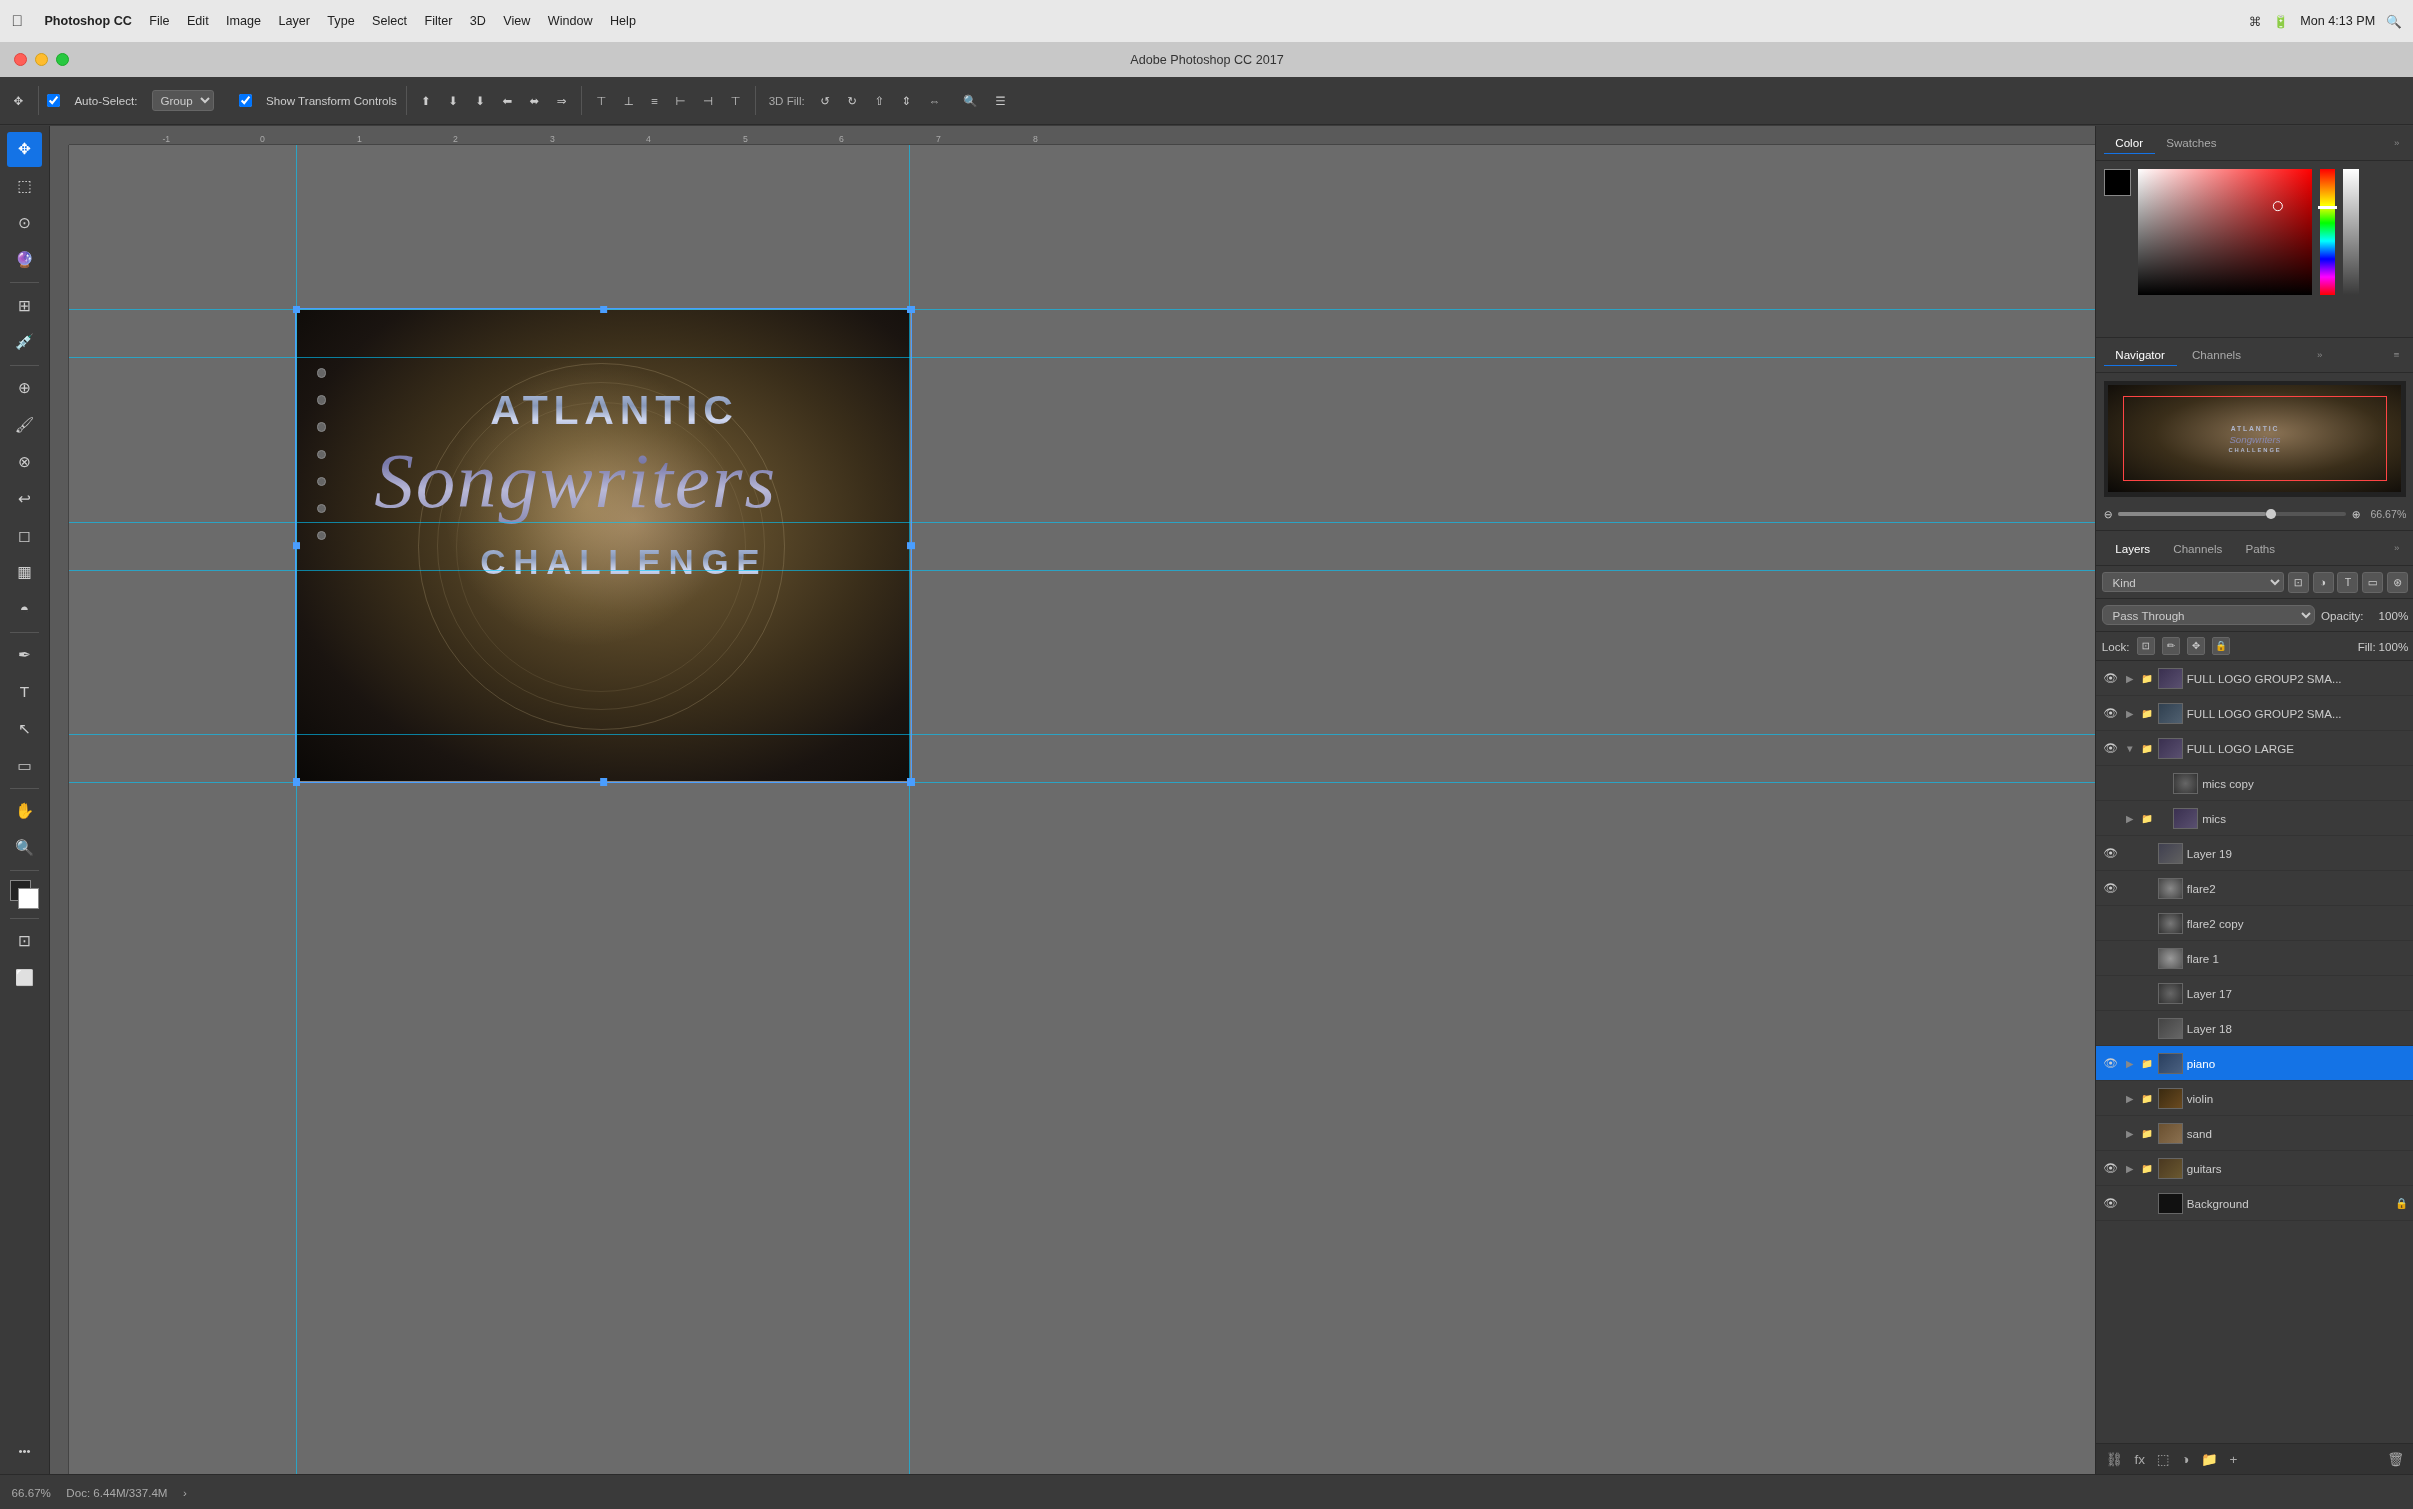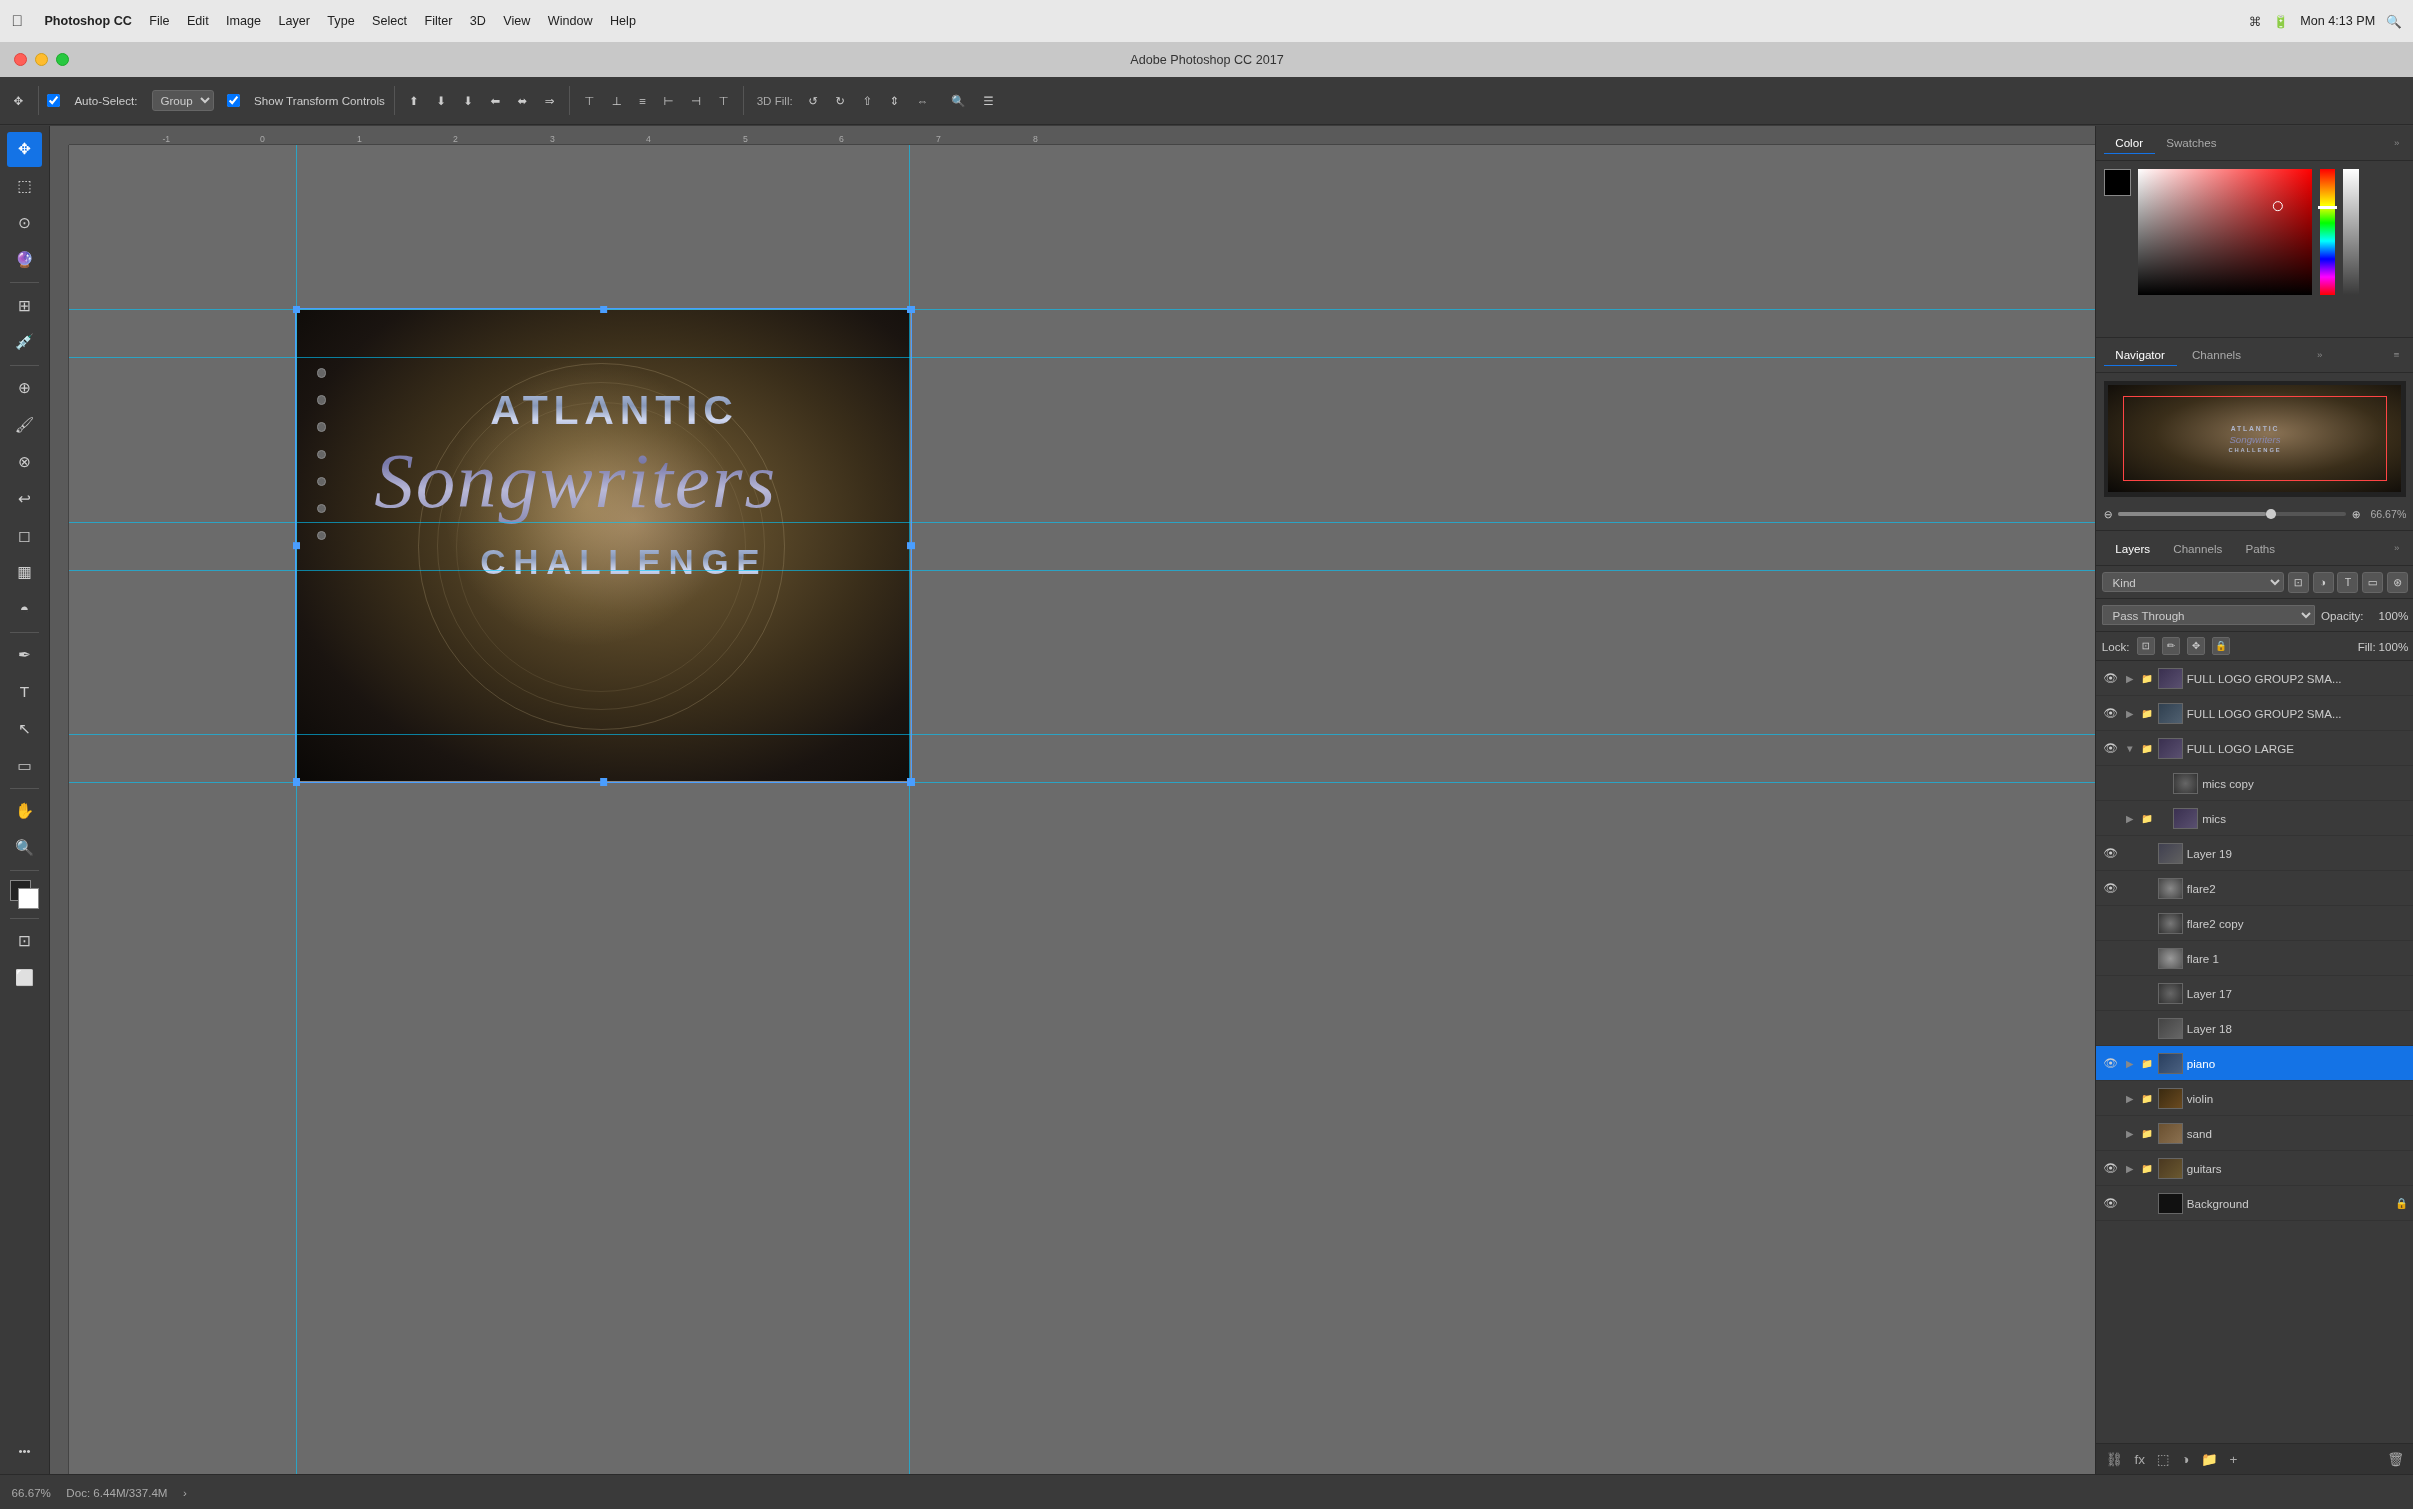--- a/index.html
+++ b/index.html
@@ -564,21 +564,21 @@
       padding: 3.9px 5.8px;
       gap: 5.8px;
       background: #3a3a3a;
       border-bottom: 1px solid #2a2a2a;
       height: 33px;
     }
     .blend-mode-select {
       background: #555;
       color: #ccc;
       border: 1px solid #666;
-      border-radius: 1px;
+      border-radius: 6px;
       padding: 1.9px 5.8px;
       font-size: 11.6px;
       flex: 1;
     }
     .opacity-control {
       display: flex;
       align-items: center;
       gap: 15px;
       font-size: 11.6px;
     }
@@ -801,21 +801,21 @@
   </button>
   <div class="toolbar-separator"></div>
   <div class="toolbar-checkbox">
     <input type="checkbox" checked="" style="cursor: pointer;">
     <span>Auto-Select:</span>
     <select class="toolbar-select">
       <option>Group</option>
       <option>Layer</option>
     </select>
   </div>
-  <div class="toolbar-checkbox" style="margin-left:7px;">
+  <div class="toolbar-checkbox" style="margin-left:19px;">
     <input type="checkbox" checked="" style="cursor: pointer;">
     <span>Show Transform Controls</span>
   </div>
   <div class="toolbar-separator"></div>
 
   <button class="toolbar-btn" title="Align Top">⬆</button>
   <button class="toolbar-btn" title="Align Vertical Center">⬇</button>
   <button class="toolbar-btn" title="Align Bottom">⬇</button>
   <button class="toolbar-btn" title="Align Left">⬅</button>
   <button class="toolbar-btn">⬌</button>

